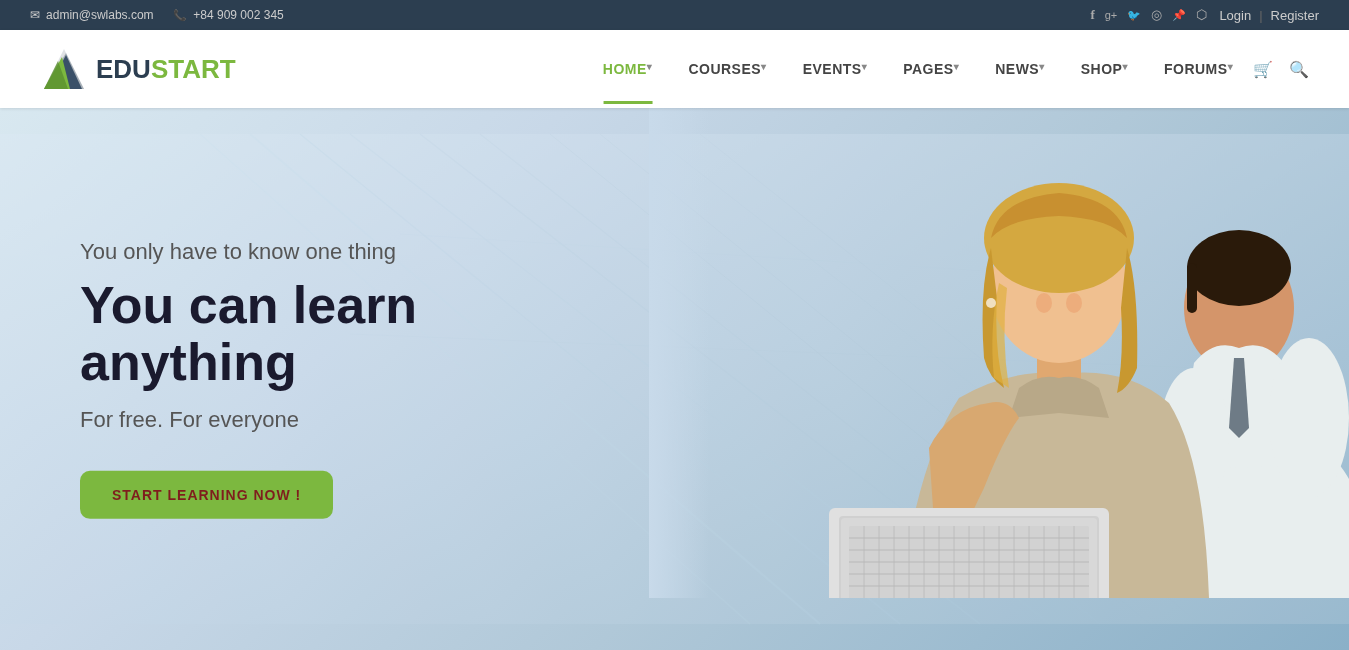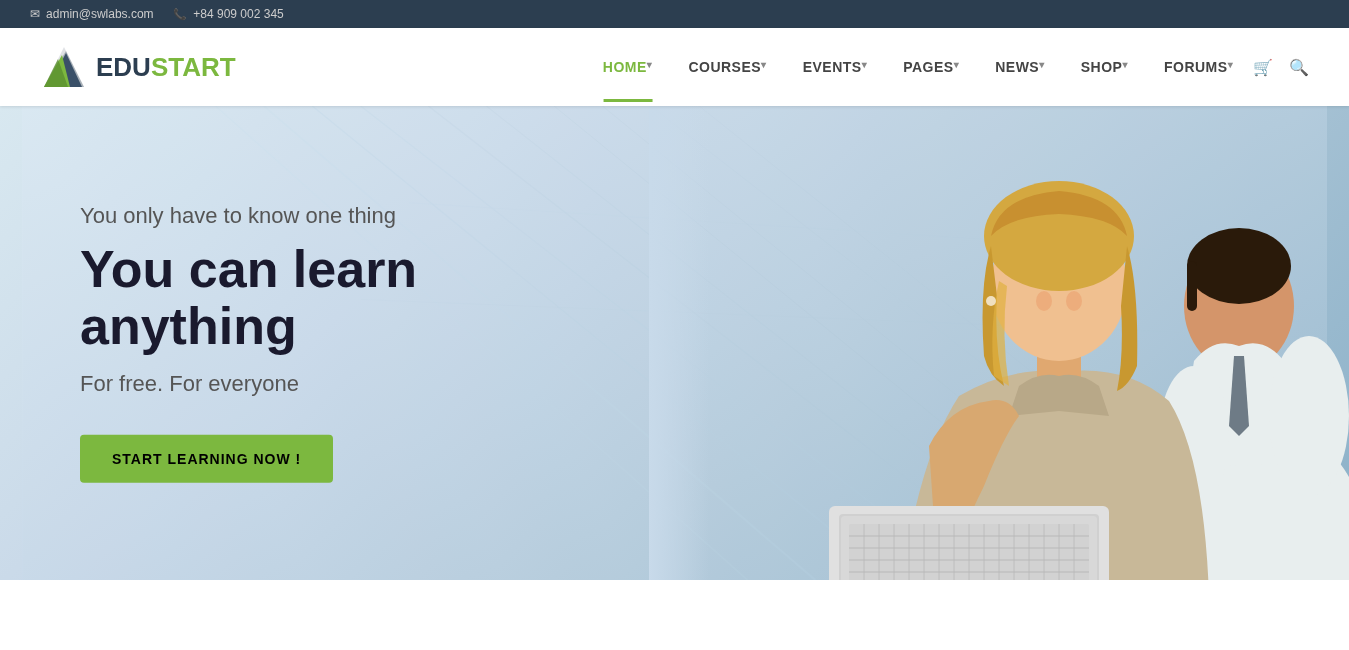--- a/index.html
+++ b/index.html
@@ -65,21 +65,21 @@
       height: 3px;
       background: #7cb83f;
     }
     .nav-arrow { font-size: 10px; color: #888; }
     .nav-icons { display: flex; align-items: center; gap: 16px; color: #555; font-size: 18px; cursor: pointer; }
 
     
     .hero {
       position: relative;
       width: 100%;
-      height: 474px;
+      height: 542px;
       overflow: hidden;
       background: linear-gradient(135deg, #d8e8f0 0%, #c8d8e8 30%, #b0c8d8 60%, #8ab0c8 100%);
     }
 
     
     .hero-lines {
       position: absolute;
       top: 0; left: 0;
       width: 100%; height: 100%;
       opacity: 0.4;
@@ -107,29 +107,29 @@
       line-height: 1.1;
       margin-bottom: 16px;
     }
     .hero-desc {
       font-size: 22px;
       color: #555;
       margin-bottom: 38px;
     }
     .hero-btn {
       background: #7cb83f;
-      color: #000000;
+      color: #7f1d1d;
       border: none;
       padding: 16px 32px;
       font-size: 14px;
       font-weight: 700;
       text-transform: uppercase;
       letter-spacing: 1px;
       cursor: pointer;
-      border-radius: 4px;
+      border-radius: 10px;
     }
 
     
     .email-icon::before { content: '✉'; }
     .phone-icon::before { content: '📞'; font-size: 11px; }
 
     
     .fb::before { content: 'f'; font-weight: 900; font-family: serif; }
     .gplus::before { content: 'g+'; font-size: 11px; }
     .tw::before { content: '🐦'; font-size: 11px; }
@@ -145,20 +145,35 @@
 
 <div class="top-bar">
   <div class="top-bar-left">
     <div class="top-bar-contact">
       <span class="email-icon"></span>
       <span>admin@swlabs.com</span>
     </div>
     <div class="top-bar-contact">
       <span class="phone-icon"></span>
       <span>+84 909 002 345</span>
+    </div>
+  </div>
+  <div class="top-bar-right">
+    <div class="social-icons">
+      <span class="social-icon fb"></span>
+      <span class="social-icon gplus"></span>
+      <span class="social-icon tw"></span>
+      <span class="social-icon dr"></span>
+      <span class="social-icon pin"></span>
+      <span class="social-icon insta"></span>
+    </div>
+    <div class="auth-links">
+      <a>Login</a>
+      <span class="auth-divider">|</span>
+      <a>Register</a>
     </div>
   </div>
 </div>
 
 <header class="header">
   <a class="logo">
     <svg class="logo-icon" viewBox="0 0 48 48" xmlns="http://www.w3.org/2000/svg">
       <polygon points="4,44 24,4 44,44" fill="#2c3e50" opacity="0.15"></polygon>
       <polygon points="4,44 26,8 44,44" fill="#2c3e50" opacity="0.3"></polygon>
       <polygon points="8,44 26,10 42,44" fill="#3a5068"></polygon>

